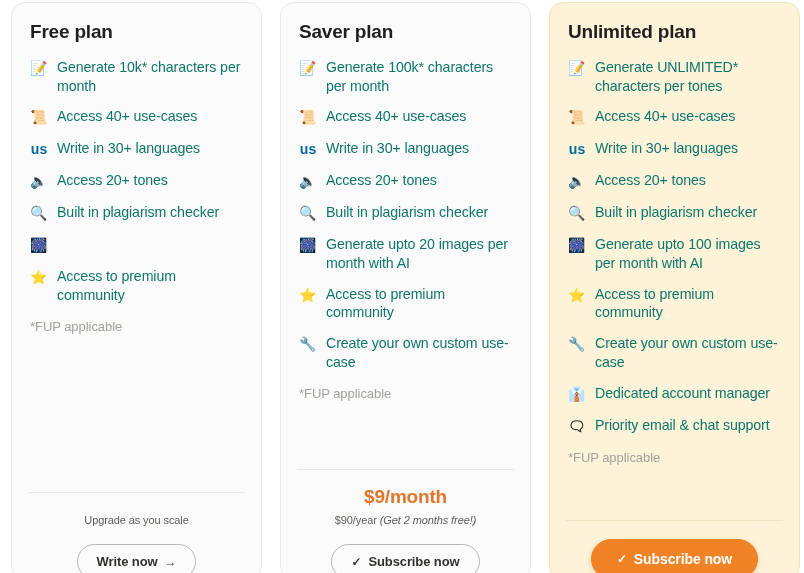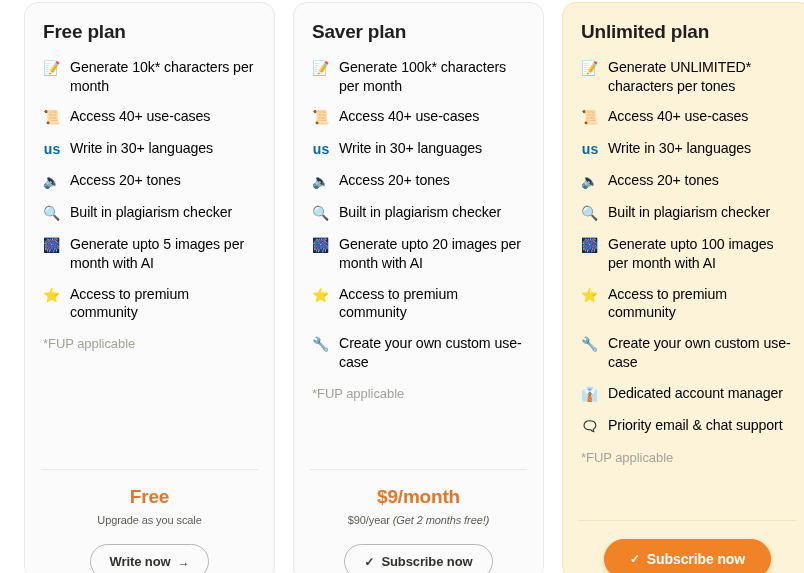--- a/index.html
+++ b/index.html
@@ -12,21 +12,21 @@
     font-family: "Liberation Sans", sans-serif;
   }
 
   .pricing-board {
     position: relative;
     width: 804px;
     height: 573px;
     display: flex;
     align-items: flex-start;
     gap: 18px;
-    padding-left: 24px;
+    padding-left: 11px;
     box-sizing: border-box;
     background: #ffffff;
   }
 
   .plan-card {
     position: relative;
     width: 251px;
     height: 578px;
     margin-top: 2px;
     border-radius: 14px;
@@ -85,21 +85,21 @@
   }
 
   .feature-icon.text-badge {
     font-size: 14px;
     font-weight: bold;
     color: #0369a1;
   }
 
   .feature-text {
     font-size: 14.2px;
-    color: #000000;
+    color: #0f766e;
     white-space: pre-wrap;
     letter-spacing: -0.1px;
   }
 
   .fup-note {
     font-size: 13px;
     color: #a5a29c;
     margin: 2px 0 0 2px;
     letter-spacing: -0.05px;
   }
@@ -206,33 +206,31 @@
         <li class="feature-item">
           <span class="feature-icon">🔈</span>
           <span class="feature-text">Access 20+ tones</span>
         </li>
         <li class="feature-item">
           <span class="feature-icon">🔍</span>
           <span class="feature-text">Built in plagiarism checker</span>
         </li>
         <li class="feature-item">
           <span class="feature-icon">🎆</span>
-          <span class="feature-text">Generate upto 5 images per month with AI</span>
         </li>
         <li class="feature-item">
           <span class="feature-icon">⭐</span>
           <span class="feature-text">Access to premium community</span>
         </li>
       </ul>
       <div class="fup-note">*FUP applicable</div>
       <div class="spacer"></div>
     </div>
     <div class="divider"></div>
     <div class="price-block">
-      <div class="price-main">Free</div>
       <div class="price-sub"><span>Upgrade as you scale</span><span class="italic-note"></span></div>
     </div>
     <div class="cta-wrap">
       <div class="cta-button outline">
         <span>Write now</span>
         <span class="cta-icon">→</span>
       </div>
     </div>
   </div>
 

